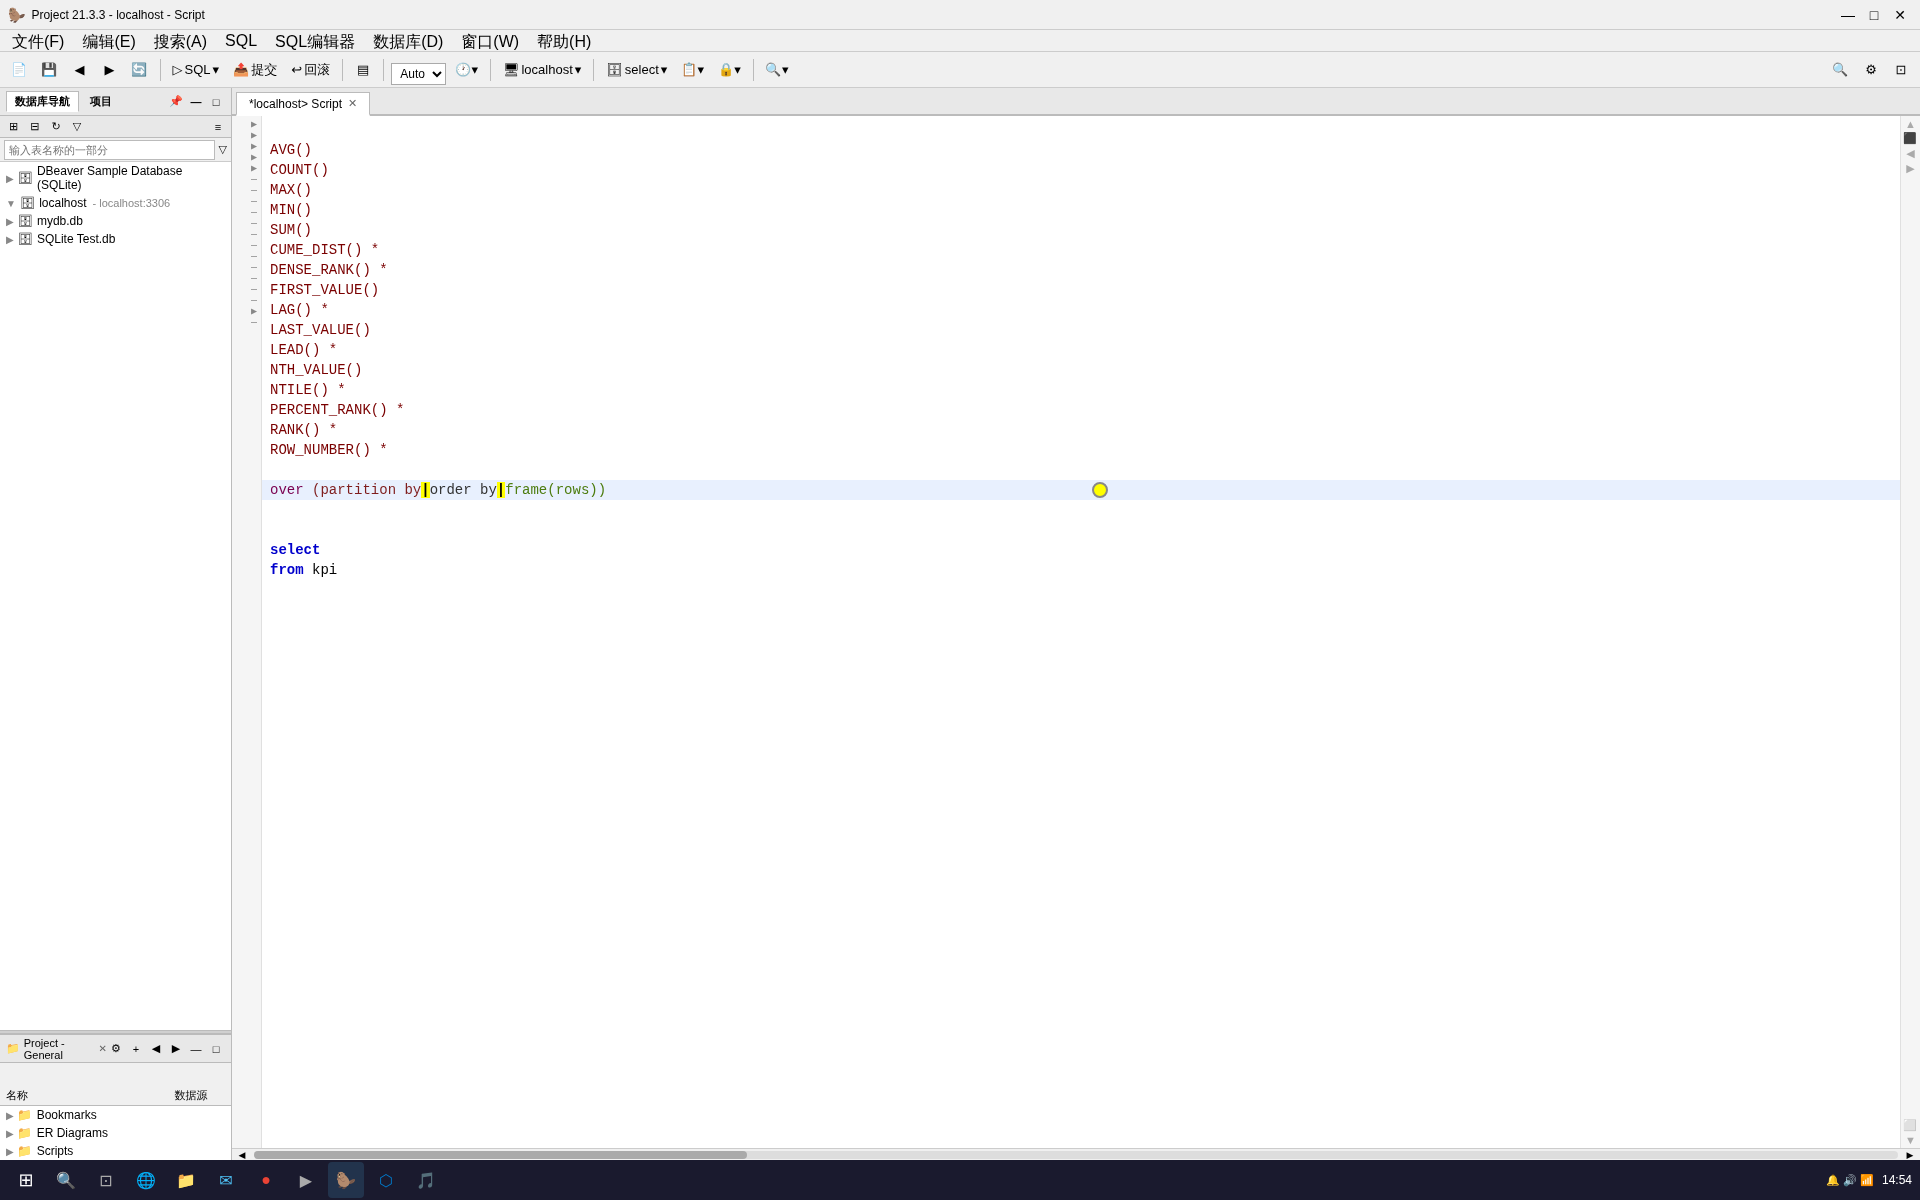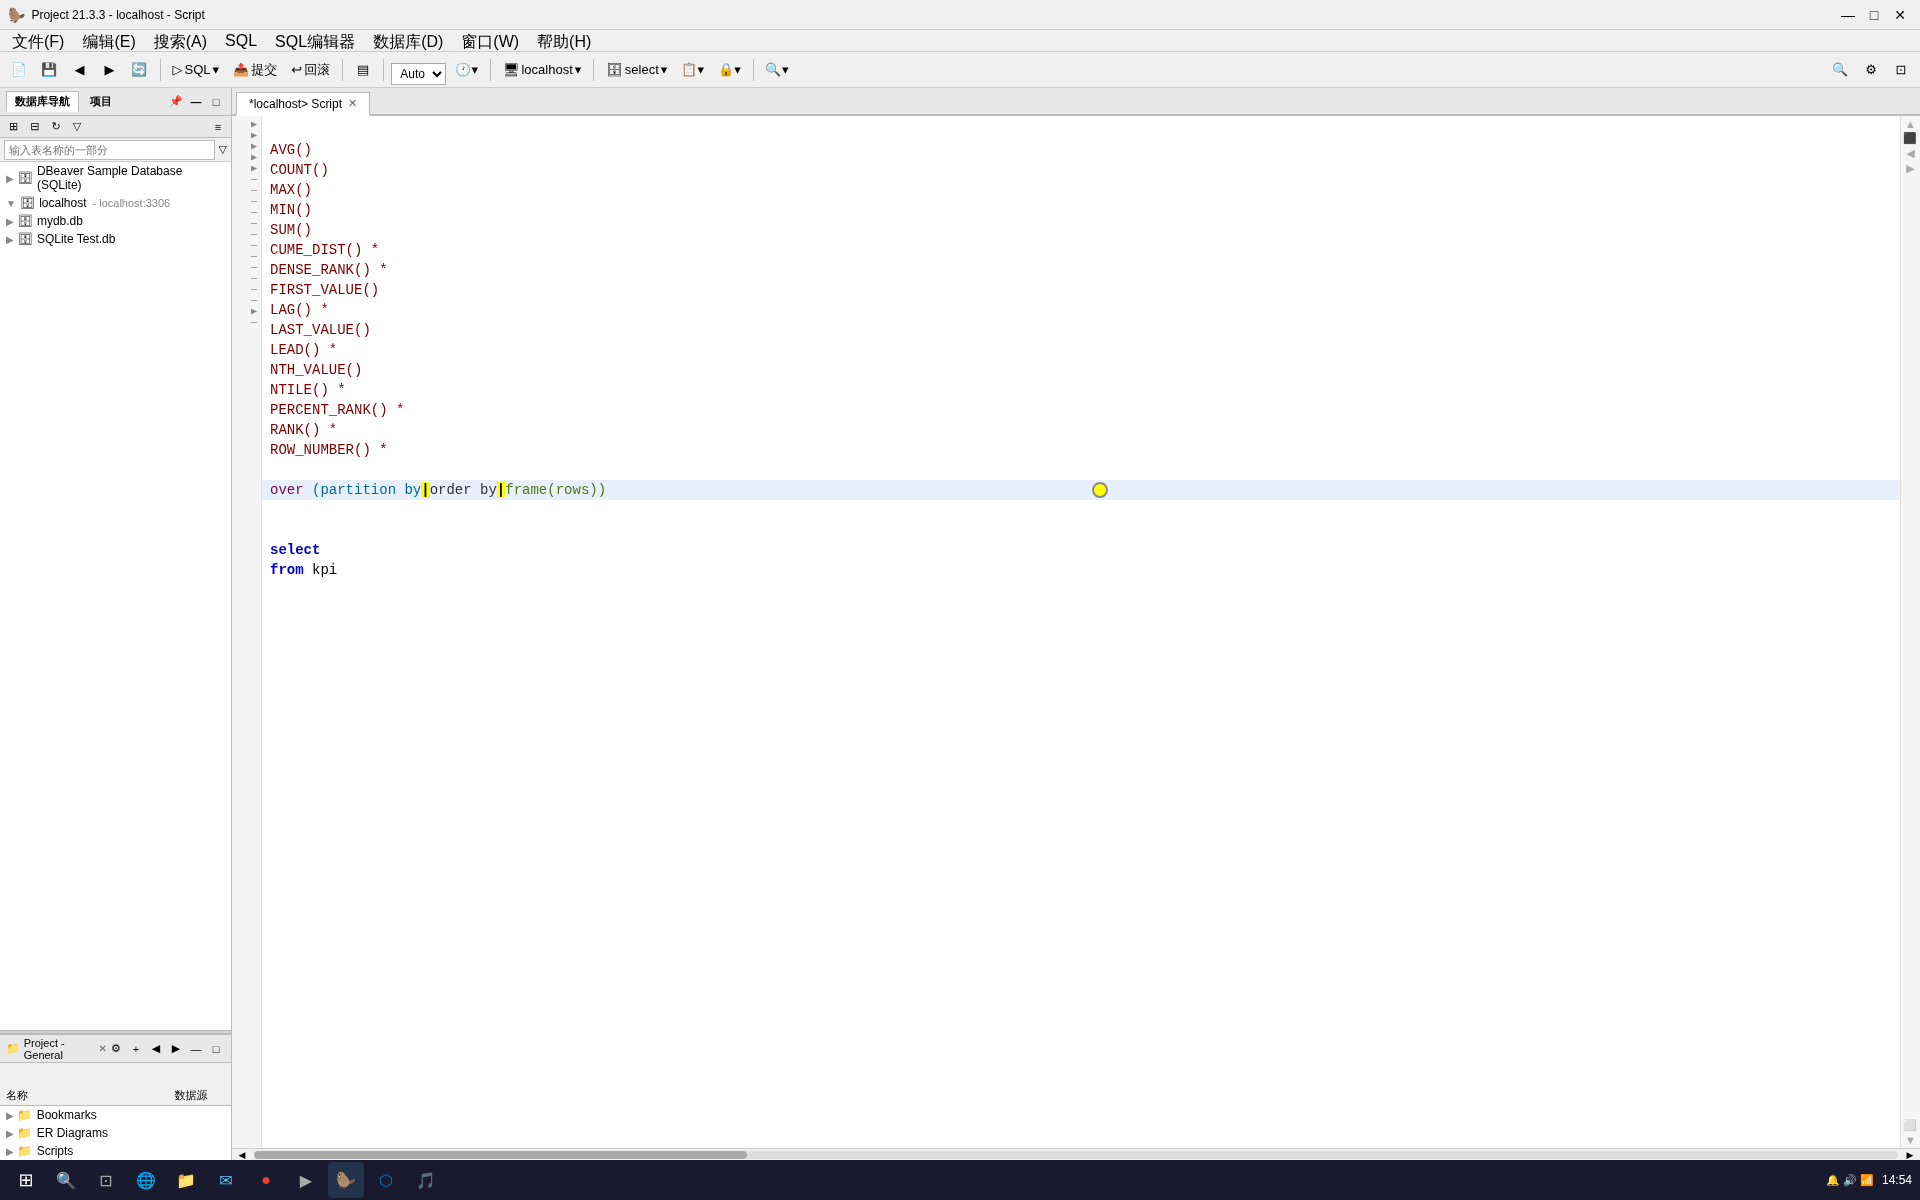--- a/index.html
+++ b/index.html
@@ -536,21 +536,21 @@
 <span class="fn">FIRST_VALUE()</span>
 <span class="fn">LAG() *</span>
 <span class="fn">LAST_VALUE()</span>
 <span class="fn">LEAD() *</span>
 <span class="fn">NTH_VALUE()</span>
 <span class="fn">NTILE() *</span>
 <span class="fn">PERCENT_RANK() *</span>
 <span class="fn">RANK() *</span>
 <span class="fn">ROW_NUMBER() *</span>
 
-<span class="hl-line"><span style="color:#7a0050">over </span><span style="color:#0369a1">(partition by</span><span style="background:#ff0;color:#000;font-weight:bold">|</span><span style="color:#333">order by</span><span style="background:#ff0;color:#000;font-weight:bold">|</span><span style="color:#4d7c0f">frame(rows))</span></span>
+<span class="hl-line"><span style="color:#7a0050">over </span><span style="color:#7f1d1d">(partition by</span><span style="background:#ff0;color:#000;font-weight:bold">|</span><span style="color:#333">order by</span><span style="background:#ff0;color:#000;font-weight:bold">|</span><span style="color:#4d7c0f">frame(rows))</span></span>
 
 <span class="kw">select</span>
 <span><span class="kw">from</span> kpi</span>
       </div>
 
       <div class="editor-side-gutter">
         <span style="font-size:11px;color:#aaa">▲</span>
         <span style="font-size:11px;color:#aaa">⬛</span>
         <span style="font-size:11px;color:#aaa">◀</span>
         <span style="font-size:11px;color:#aaa">▶</span>

